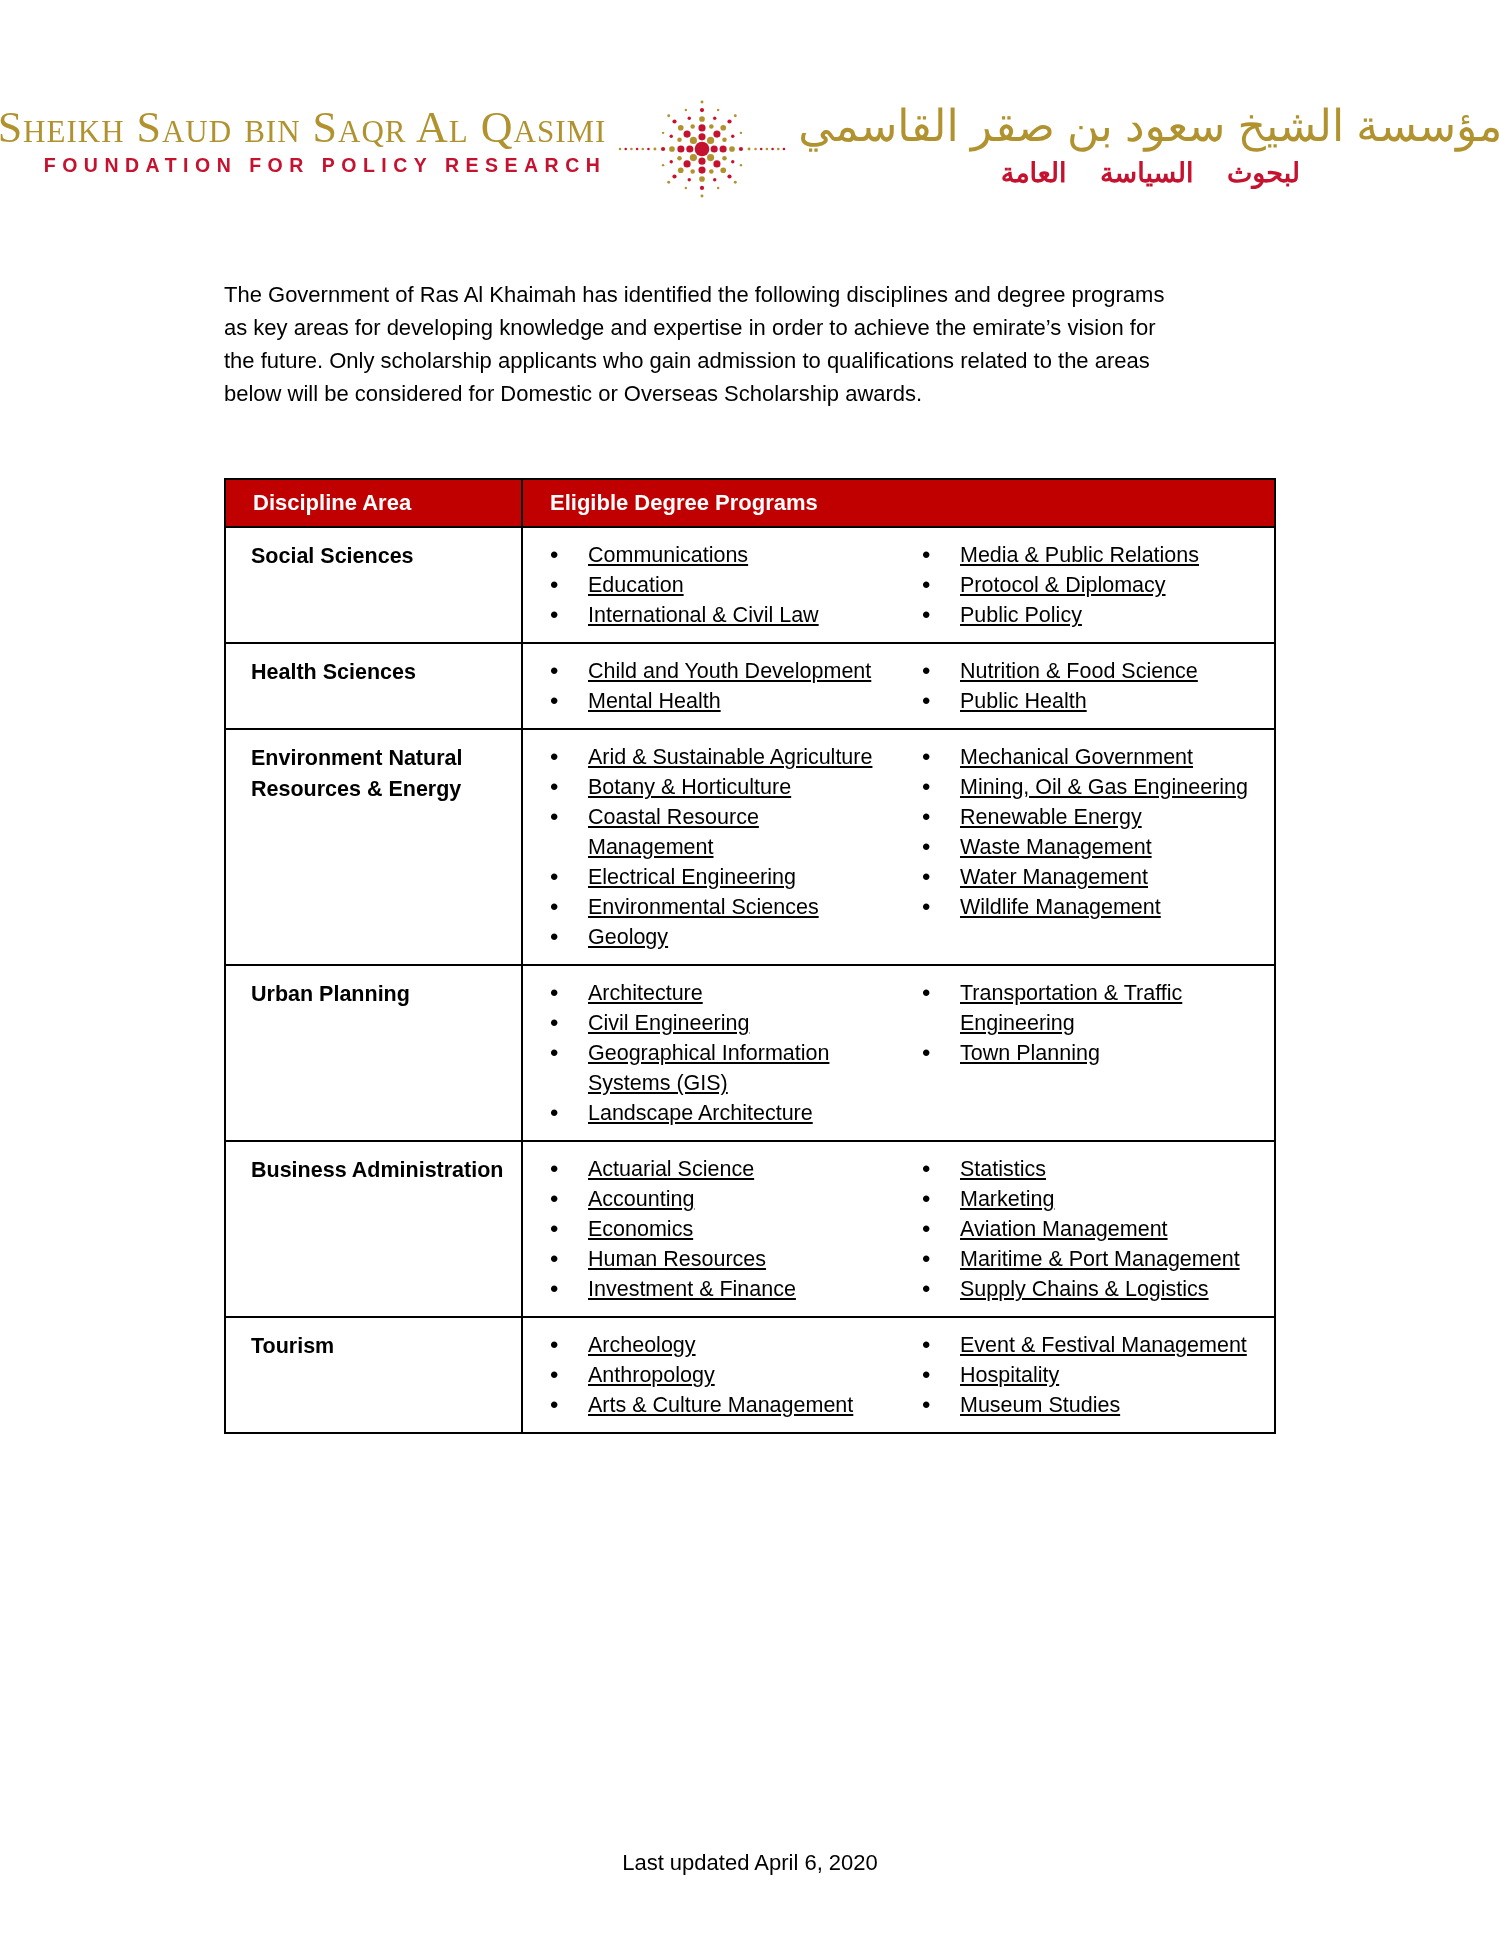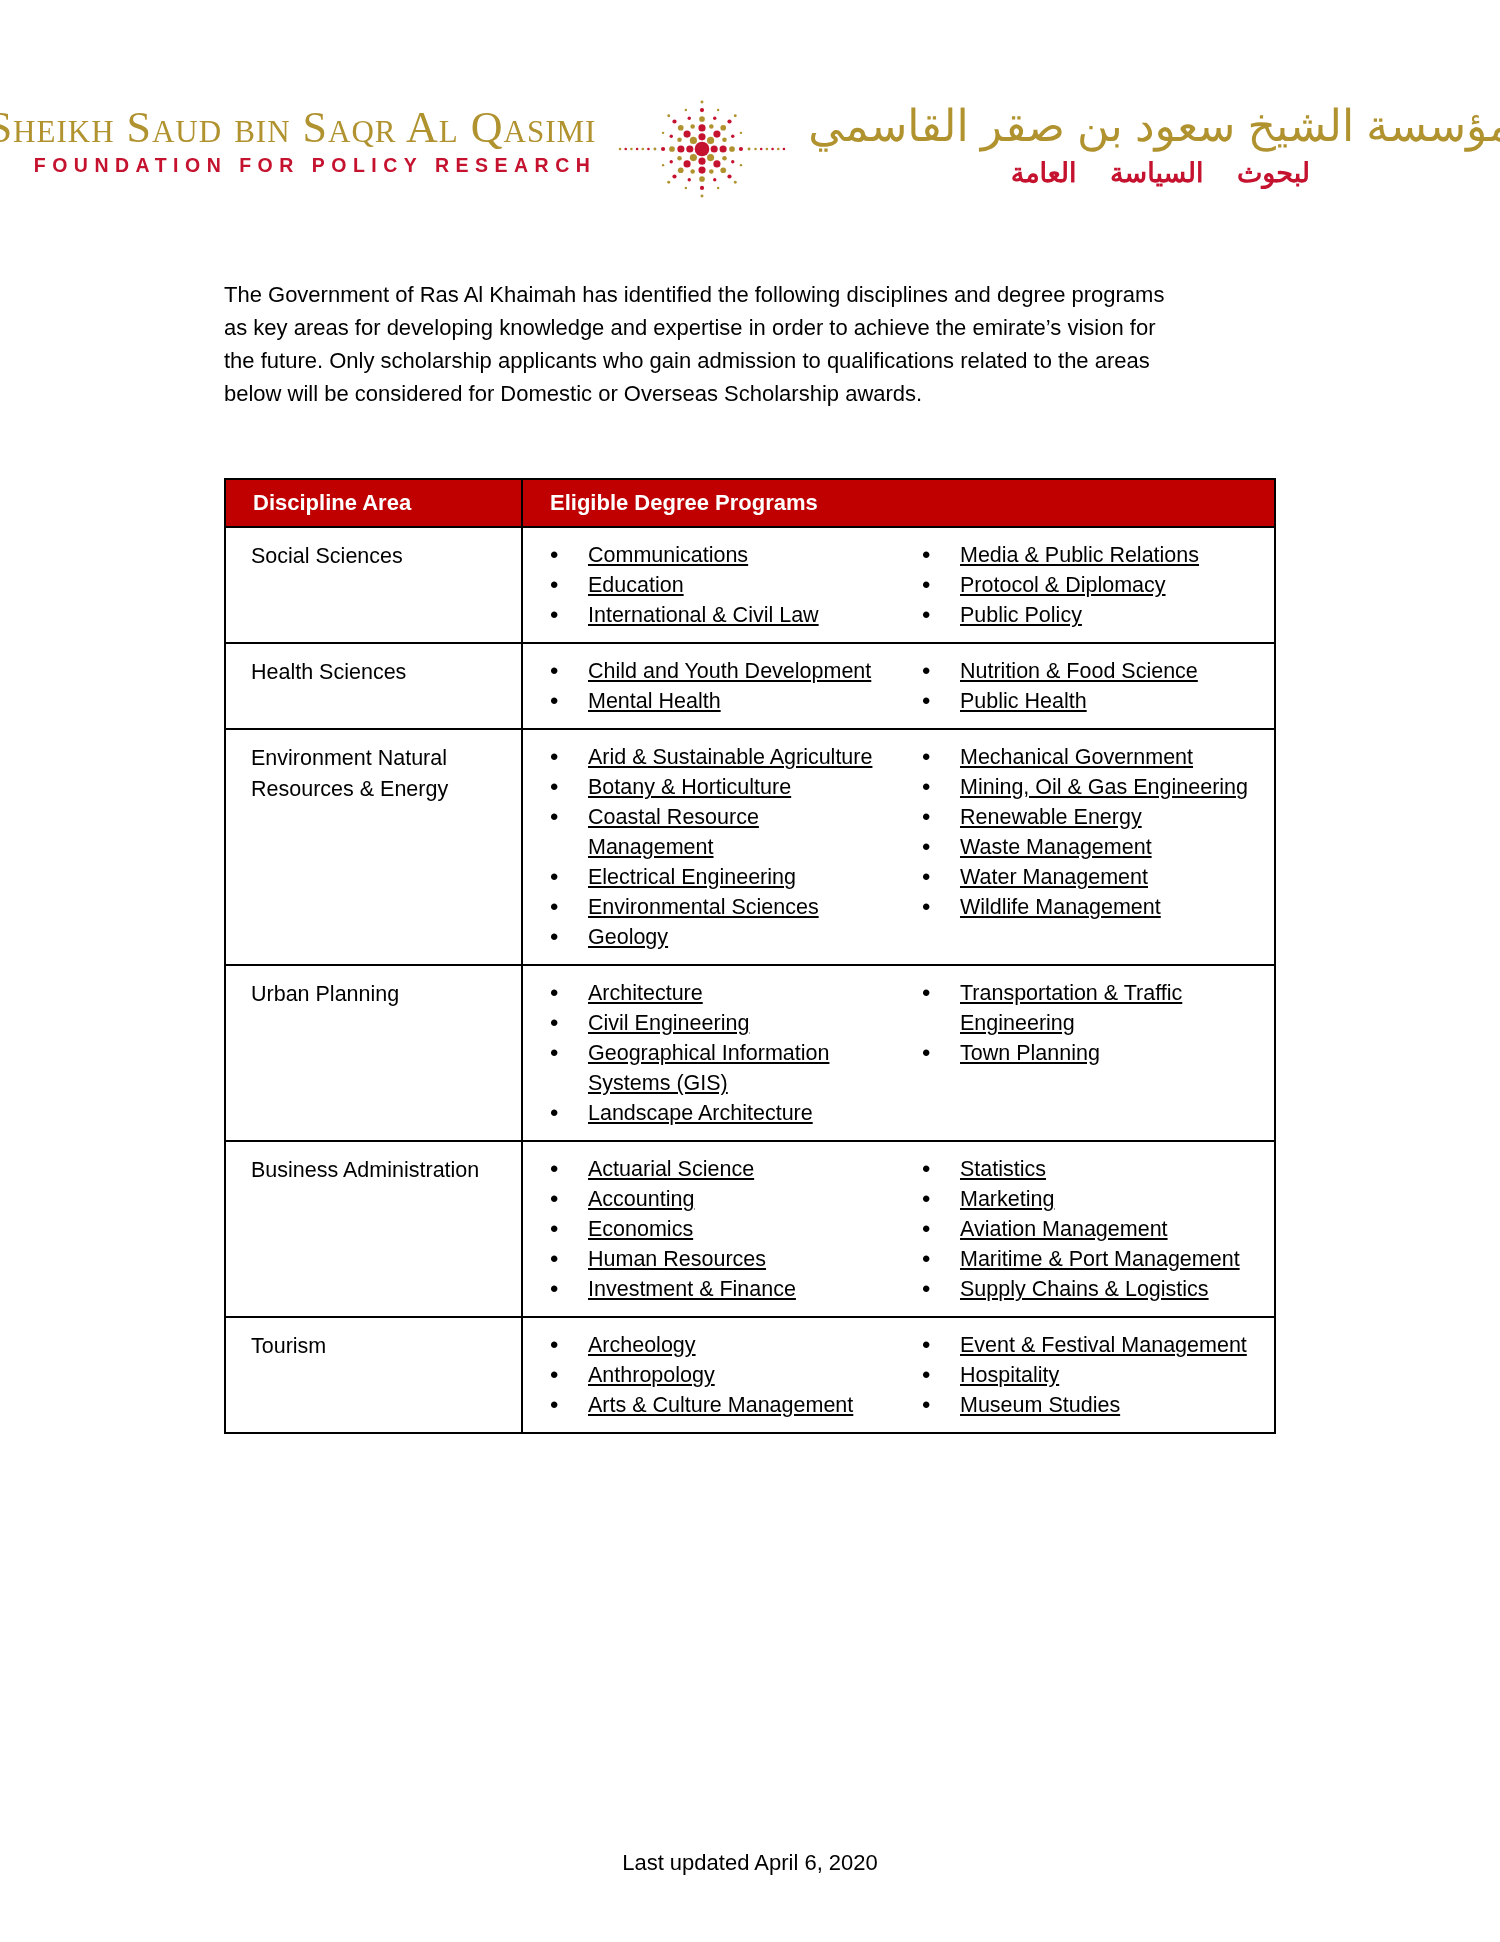--- a/index.html
+++ b/index.html
@@ -13,21 +13,21 @@
     color:#000;
     overflow:hidden;
   }
 
   
   .brand {
     margin-top:70px;
     display:flex;
     justify-content:center;
     align-items:center;
-    gap:20px;
+    gap:10px;
   }
   .brand-en { text-align:right; padding-bottom:14px; }
   .brand-en-name {
     font-family:"Liberation Serif", serif;
     font-variant:small-caps;
     font-size:44px;
     letter-spacing:1px;
     color:var(--brand-gold);
     line-height:46px;
     white-space:nowrap;
@@ -90,21 +90,21 @@
   .programs-table th {
     background:var(--header-red);
     color:#fff;
     font-size:22px;
     line-height:26px;
     padding:10px 10px 10px 27px;
     font-weight:bold;
   }
   .col-discipline { width:297px; }
   .disc-cell {
-    font-weight:normal;
+    font-weight:bold;
     font-size:21.5px;
     line-height:31px;
     padding:13px 12px 13px 25px;
     white-space:pre-line;
   }
   .progs-cell { padding:12px 0 12px 25px; }
   .progs-wrap { display:flex; align-items:flex-start; }
   .progs-wrap ul { list-style:none;text-decoration:underline; }
   .progs-wrap ul.left-list  { width:372px; flex:0 0 auto; }
   .progs-wrap ul.right-list { flex:1 1 auto; }

